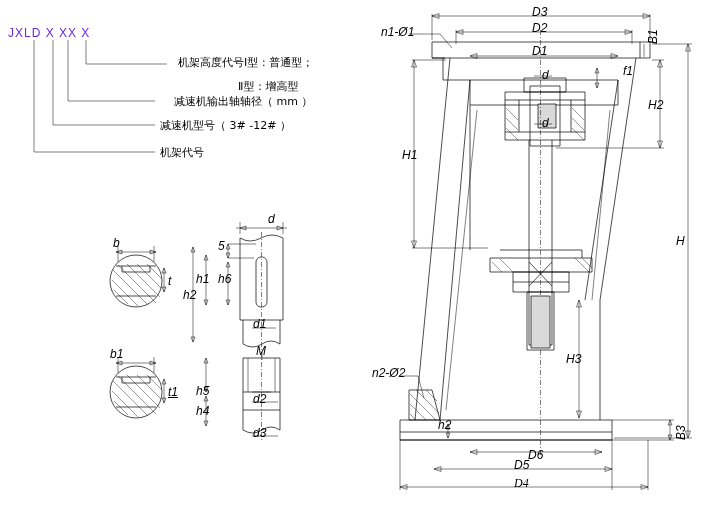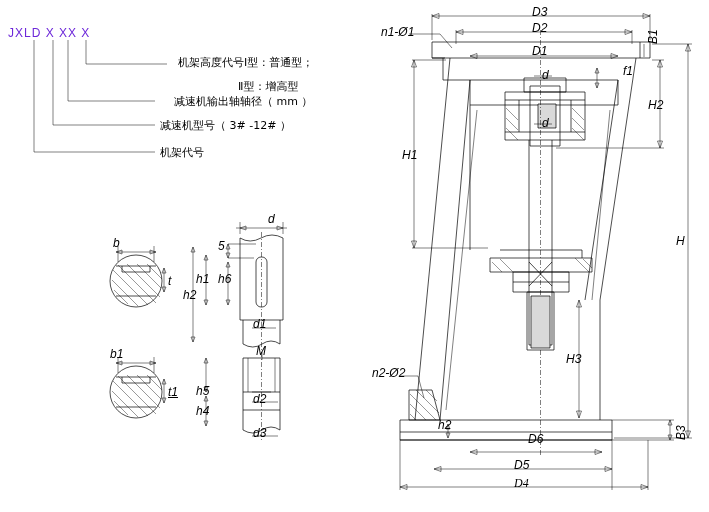--- a/index.html
+++ b/index.html
@@ -336,15 +336,15 @@
 <div class="txt ital" style="left:676px;top:234px;">H</div>
 
 <div class="txt ital" style="left:542px;top:68px;">d</div>
 <div class="txt ital" style="left:542px;top:116px;">d</div>
 <div class="txt ital" style="left:588px;top:64px;margin-left:35px;">f1</div>
 <div class="txt ital" style="left:646px;top:44px;transform:rotate(-90deg);transform-origin:left top;">B1</div>
 
 <div class="txt ital" style="left:438px;top:418px;">h2</div>
 <div class="txt ital" style="left:674px;top:440px;transform:rotate(-90deg);transform-origin:left top;">B3</div>
 
-<div class="txt ital" style="left:528px;top:432px;text-align:right;">D6</div>
+<div class="txt ital" style="left:528px;top:448px;text-align:right;">D6</div>
 <div class="txt ital" style="left:514px;top:458px;">D5</div>
 <div class="txt ital" style="left:514px;top:476px;font-family:Liberation Serif, serif;">D4</div>
 
 </body></html>

